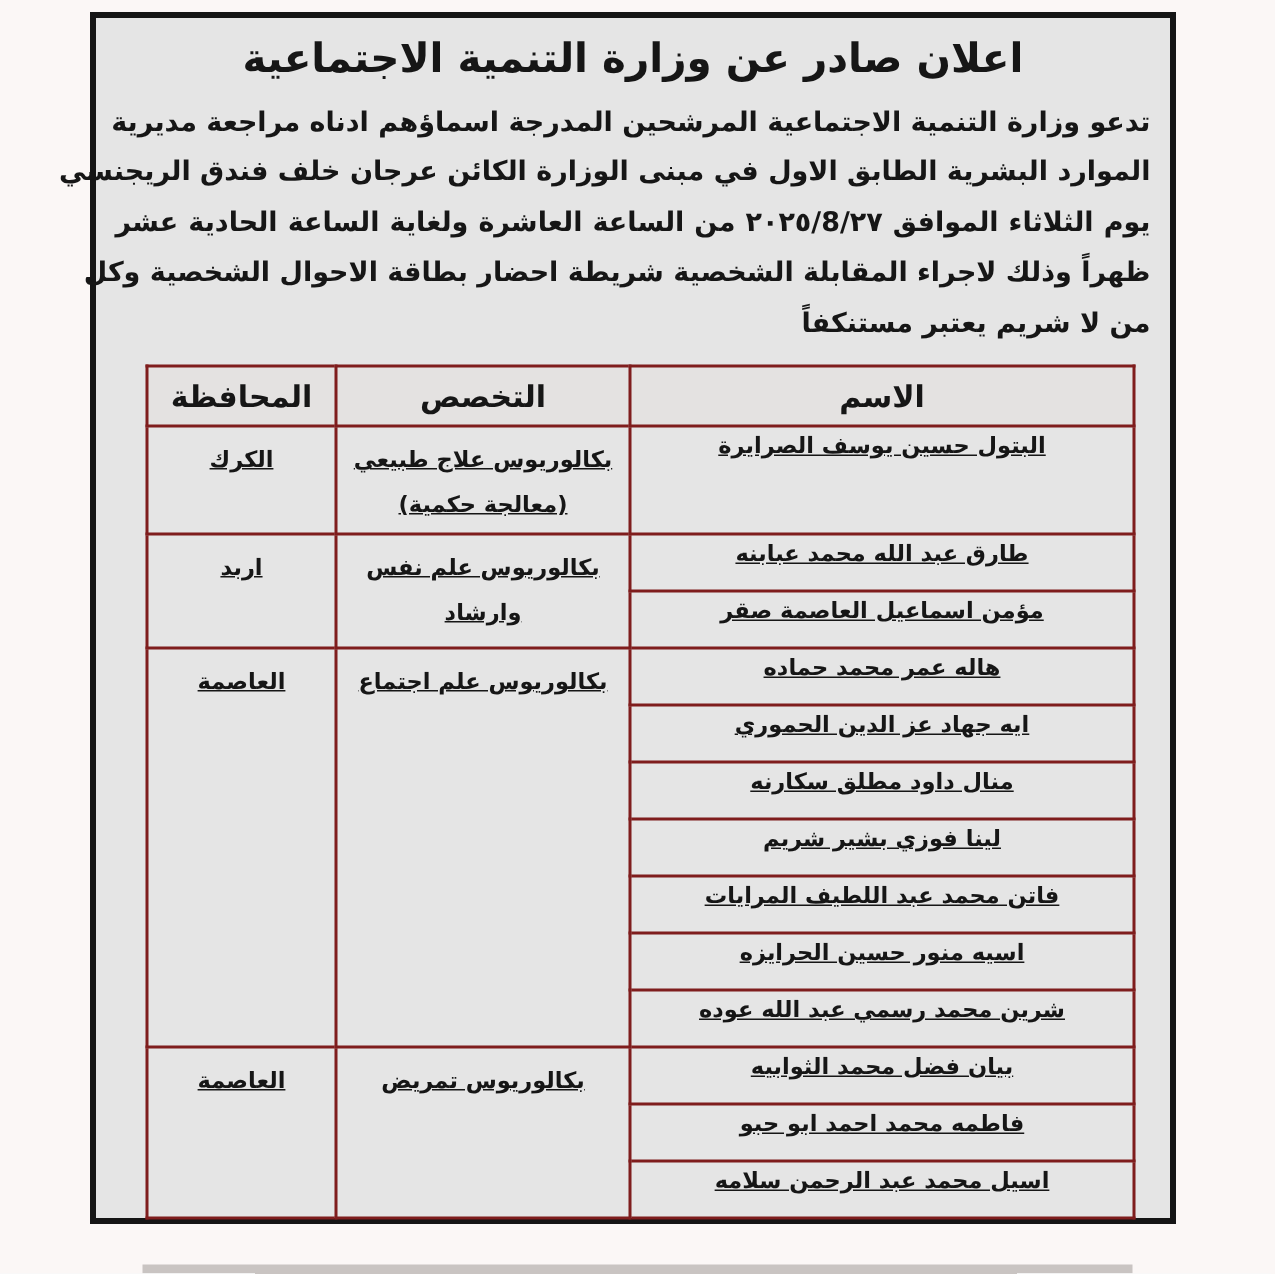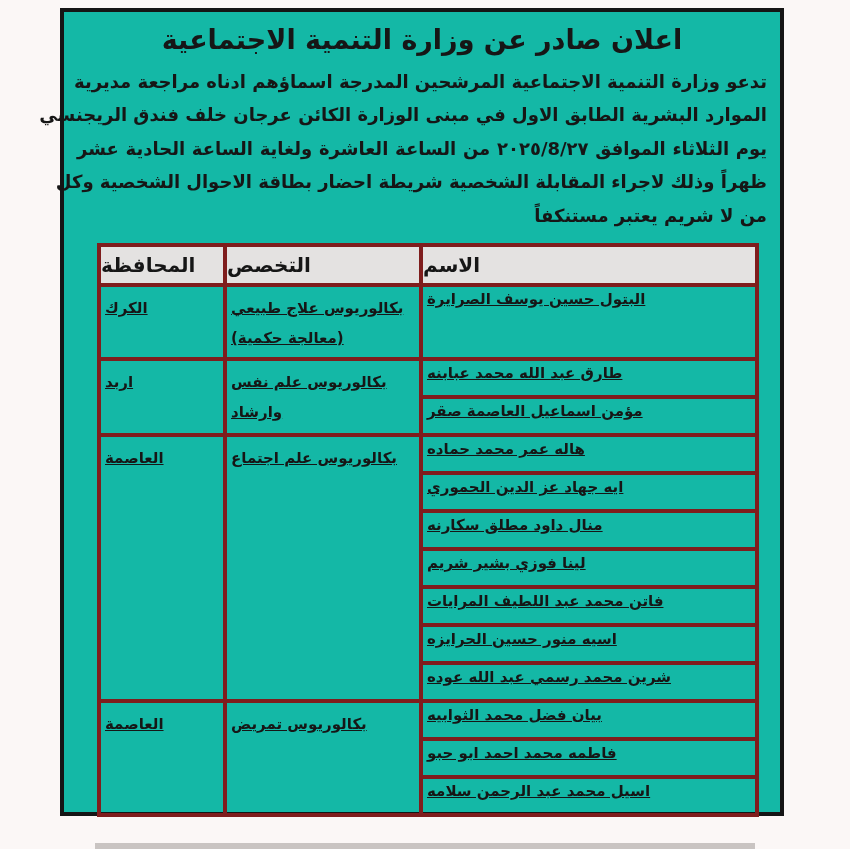--- a/index.html
+++ b/index.html
@@ -10,21 +10,21 @@
     background:#fbf7f6;
     font-family:"DejaVu Sans", sans-serif;
     overflow:hidden;
     color:#161616;
   }
   .frame {
     position:absolute;
     left:60px; top:8px;
     width:724px; height:808px;
     border:4px solid #151515;
-    background:#14b8a6;
+    background:#e5e5e5;
   }
   .doc-title {
     margin-top:12px;
     text-align:center;
     font-weight:bold;
     font-size:27px;
     letter-spacing:0;
   }
   .body-text {
     direction:rtl;
@@ -45,22 +45,22 @@
   table.announcement {
     position:absolute;
     left:97px; top:243px;
     width:658px;
     border-collapse:collapse;
     direction:rtl;
     font-weight:bold;
     table-layout:fixed;
   }
   .announcement th, .announcement td {
-    border:4px solid #7f1d1d;
-    text-align:left;
+    border:2px solid #7f1d1d;
+    text-align:center;
   }
   .announcement th {
     background:#e4e2e1;
     font-size:20px;
     height:40px;
     font-weight:bold;
   }
   .announcement col.c-name { width:336px; }
   .announcement col.c-spec { width:196px; }
   .announcement col.c-gov  { width:126px; }

